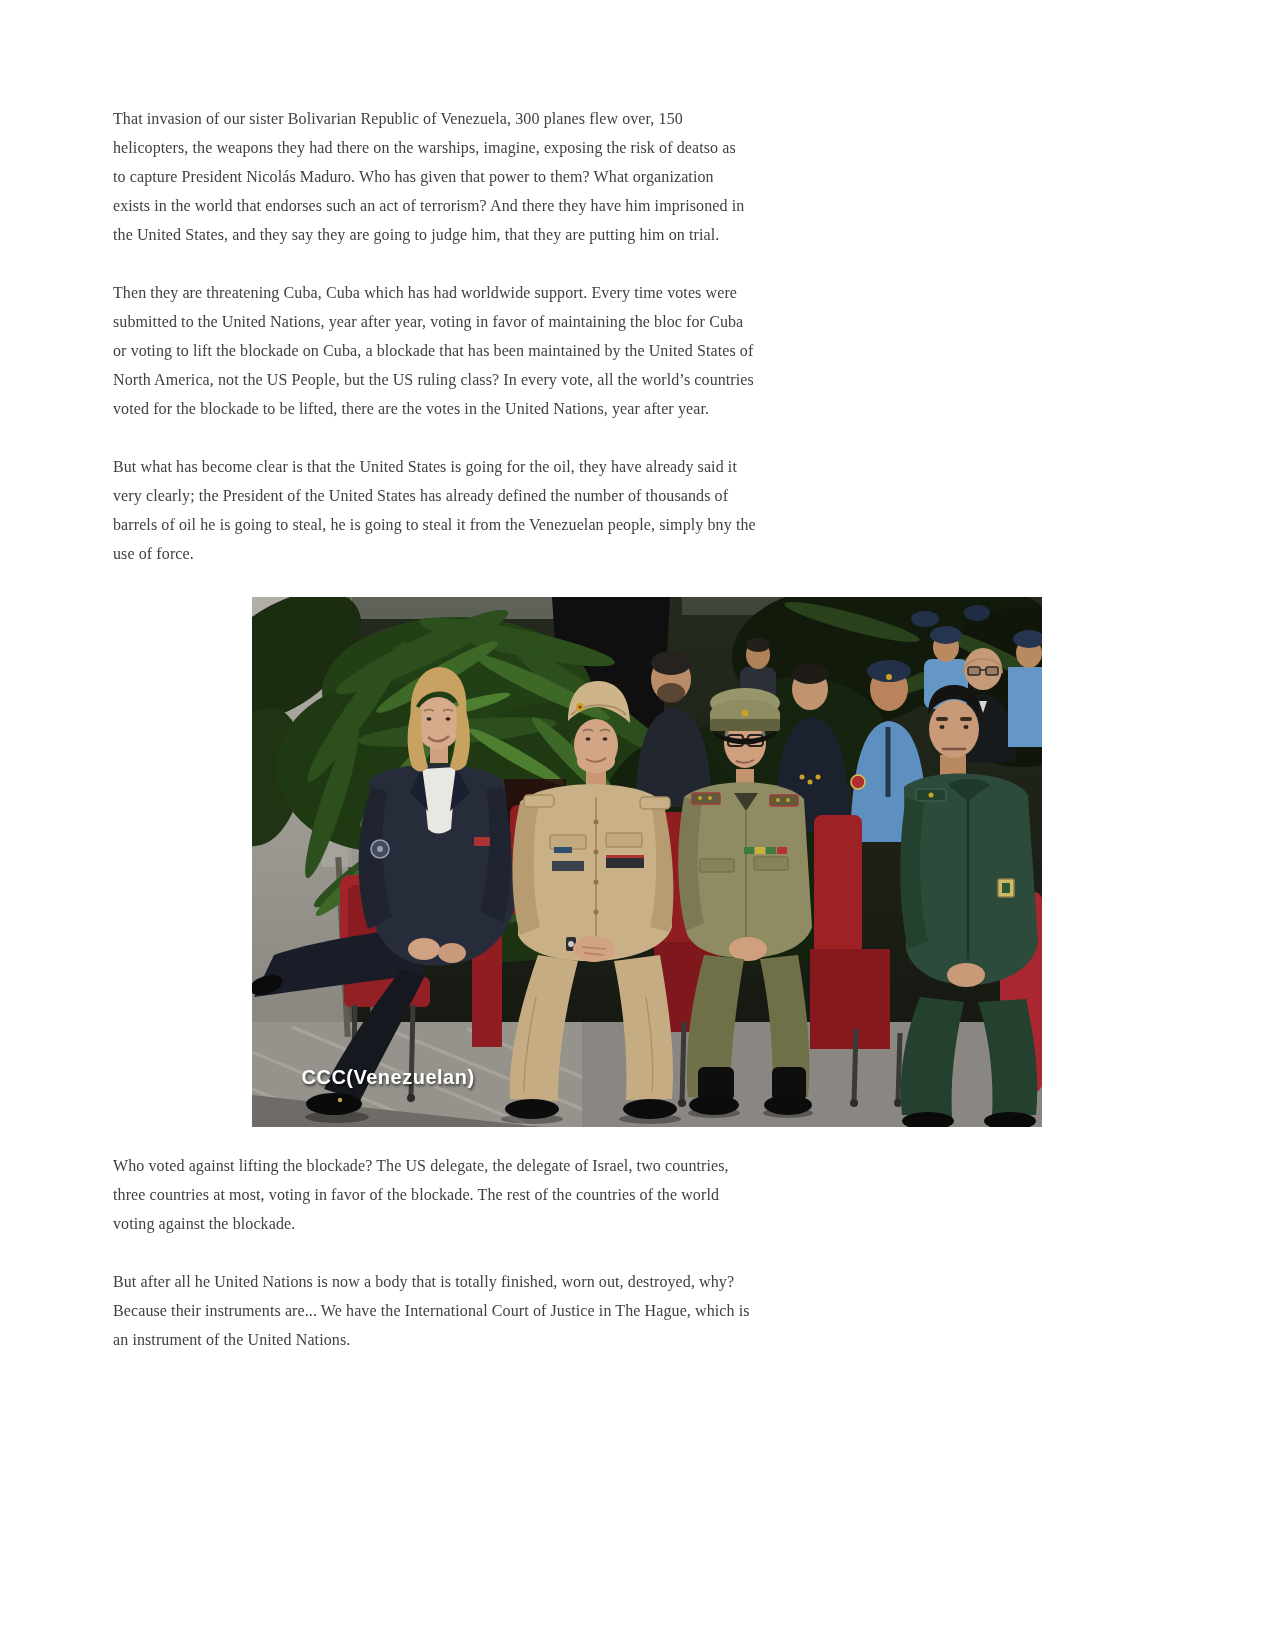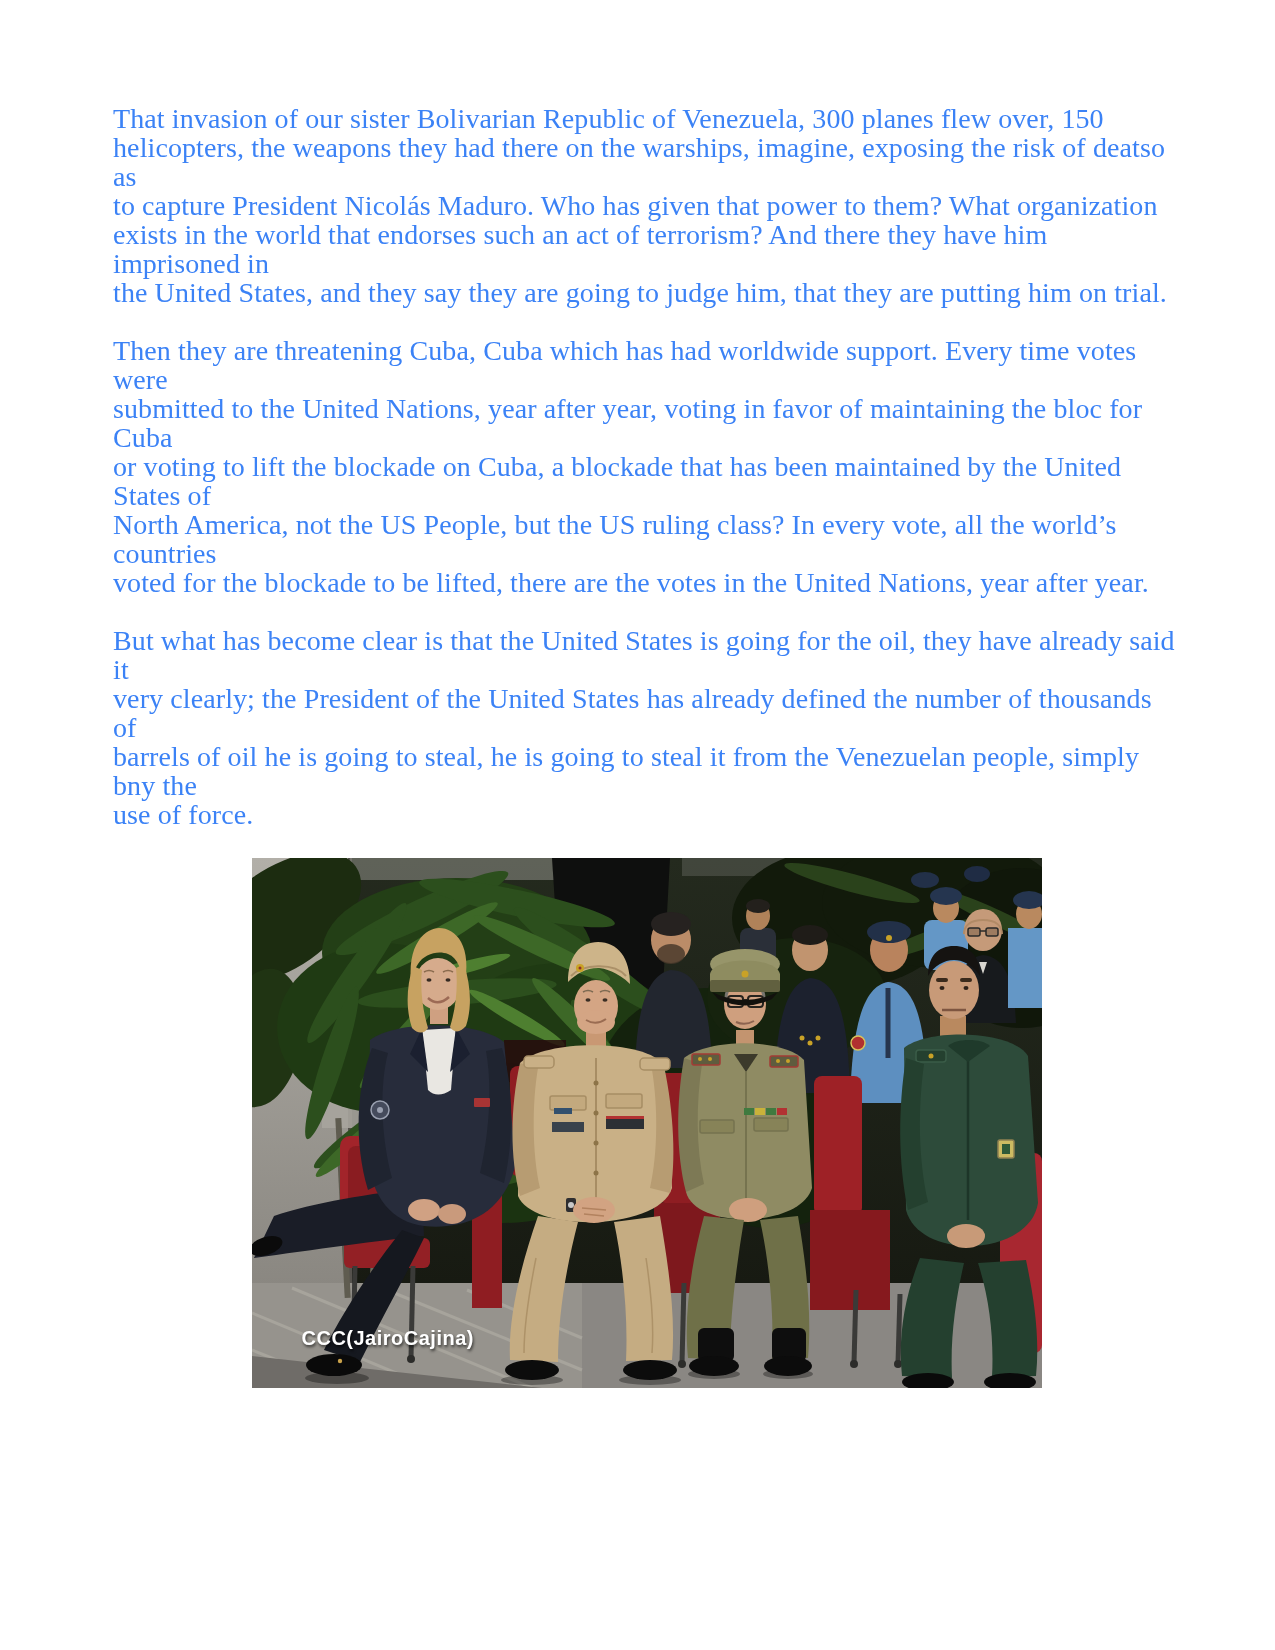--- a/index.html
+++ b/index.html
@@ -10,23 +10,23 @@
     position: relative;
     overflow: hidden;
   }
   .page {
     box-sizing: border-box;
     width: 1275px;
     height: 1650px;
     padding: 104px 95px 0 113px;
   }
   .para {
-    font-size: 28px;
+    font-size: 16px;
     line-height: 29px;
-    color: #3b82f6;
+    color: #404040;
     letter-spacing: 0.1px;
     margin: 0 0 29px 0;
     white-space: pre-line;
   }
   .figure-wrap {
     position: relative;
     width: 790px;
     height: 530px;
     margin: 12px auto 24px auto;
   }
@@ -350,17 +350,23 @@
         <rect x="708" y="120" width="12" height="4" rx="2" fill="#3a2a1c"></rect>
         <ellipse cx="690" cy="130" rx="2.5" ry="2" fill="#2e2118"></ellipse>
         <ellipse cx="714" cy="130" rx="2.5" ry="2" fill="#2e2118"></ellipse>
         <line x1="690" y1="152" x2="714" y2="152" stroke="#7e5540" stroke-width="2.5"></line>
         <path d="M668,400 C652,440 646,480 650,518 L700,520 C698,478 704,440 712,405 Z" fill="#24402f"></path>
         <path d="M726,405 C738,442 742,482 740,519 L784,518 C788,478 782,440 774,402 Z" fill="#24402f"></path>
         <ellipse cx="676" cy="524" rx="26" ry="9" fill="#0a0a0a"></ellipse>
         <ellipse cx="758" cy="524" rx="26" ry="9" fill="#0a0a0a"></ellipse>
       </g>
     </svg>
-    <span class="credit">CCC(JairoCajina)</span>
+    <span class="credit">CCC(Venezuelan)</span>
   </div>
 
+  <p class="para">Who voted against lifting the blockade? The US delegate, the delegate of Israel, two countries,
+three countries at most, voting in favor of the blockade. The rest of the countries of the world
+voting against the blockade.</p>
+  <p class="para">But after all he United Nations is now a body that is totally finished, worn out, destroyed, why?
+Because their instruments are... We have the International Court of Justice in The Hague, which is
+an instrument of the United Nations.</p>
 
 </div>
 
 </body></html>

